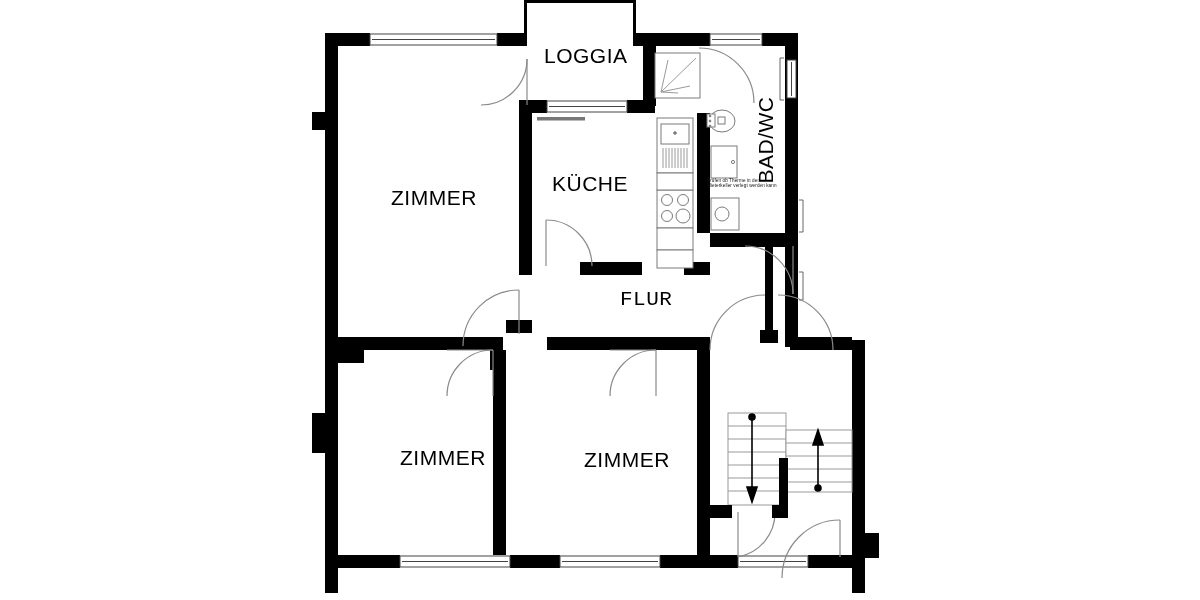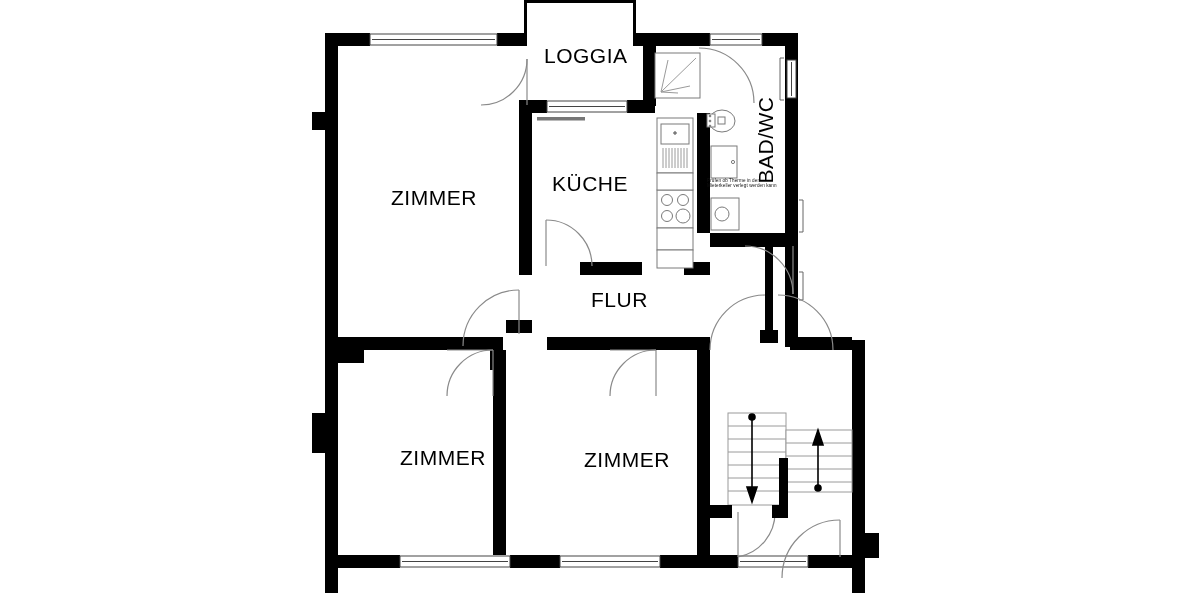--- a/index.html
+++ b/index.html
@@ -348,21 +348,21 @@
   </svg>
 
   <div class="room-label big" style="left:391px; top:186px;">ZIMMER</div>
 
   <div class="room-label big" style="left:552px; top:172px;">KÜCHE</div>
 
   <div class="room-label big" style="left:544px; top:44px;">LOGGIA</div>
 
   <div class="room-label big label-vertical" style="left:722px; top:128px; transform: rotate(-90deg);">BAD/WC</div>
 
-  <div class="room-label big" style="left:591px; top:288px;">FLUR</div>
+  <div class="room-label big" style="left:620px; top:288px;font-family:Liberation Mono, monospace;">FLUR</div>
 
   <div class="room-label big" style="left:400px; top:446px;">ZIMMER</div>
 
   <div class="room-label big" style="left:584px; top:448px;">ZIMMER</div>
 
   <div class="note-text" style="left:707px; top:178px;">Prüfen ob Therme in den Mieterkeller verlegt werden kann</div>
 
 </div>
 
 </body></html>

